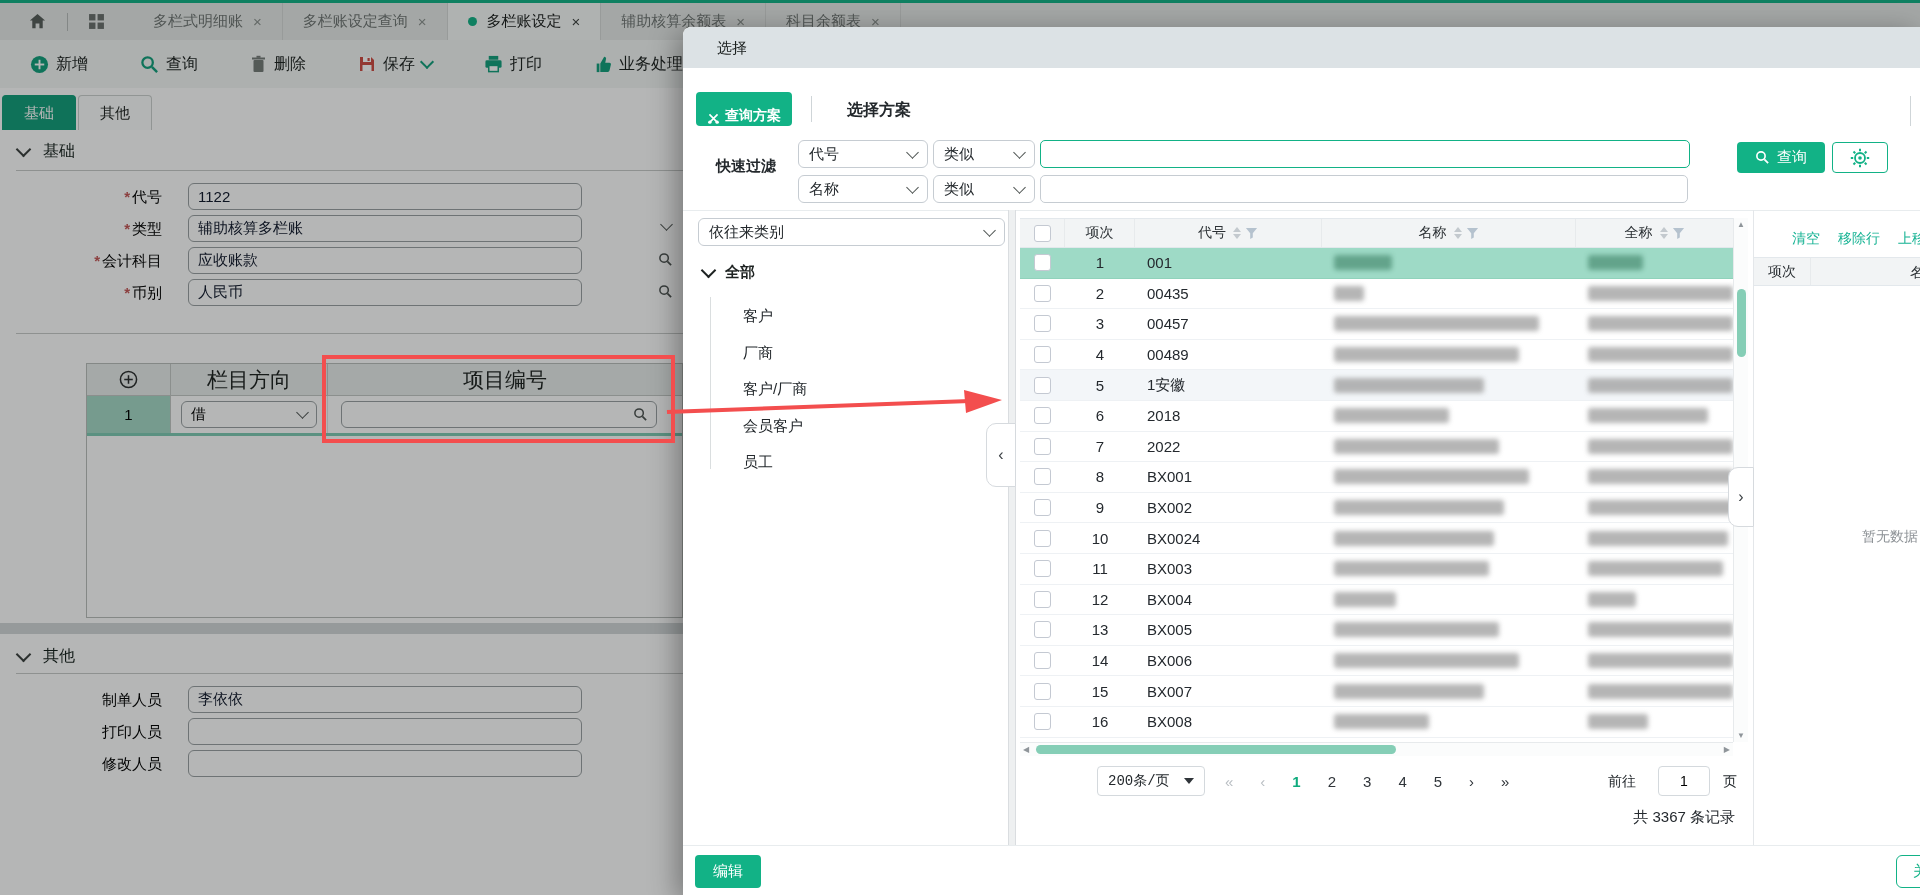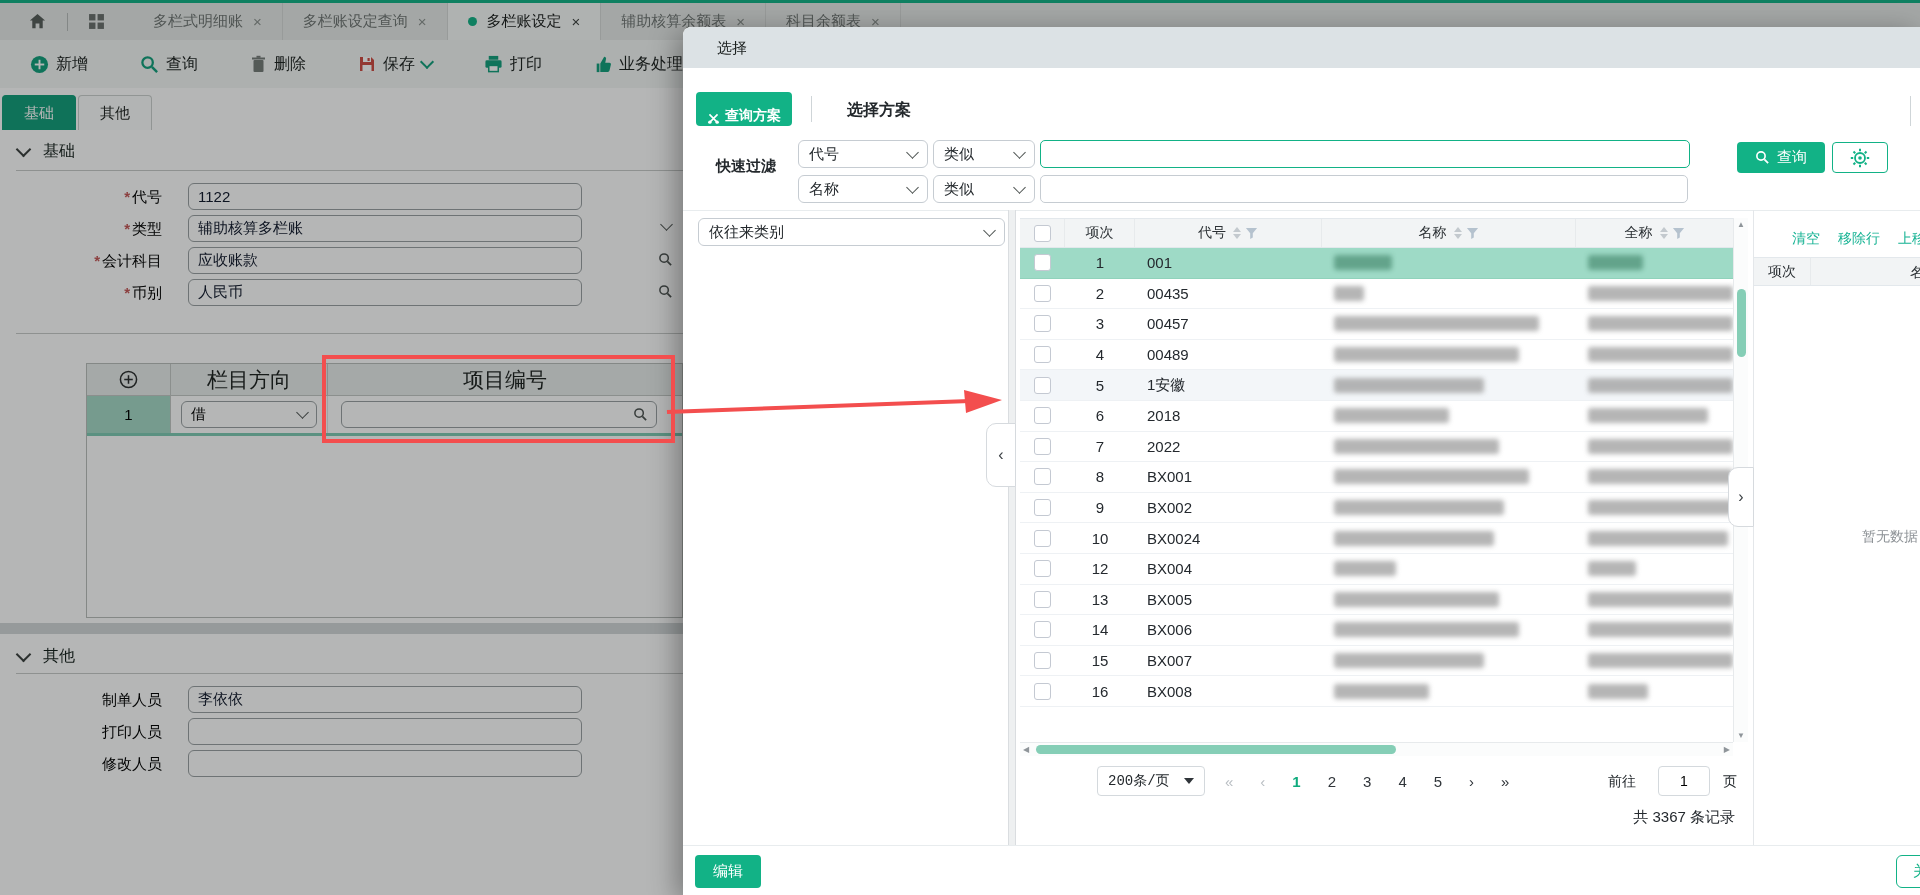--- a/index.html
+++ b/index.html
@@ -412,20 +412,34 @@
           <line x1="14.8" y1="5.2" x2="16.5" y2="3.5"></line>
       </g>
     </svg>
   </button>
   <div class="body-div"></div>
 
   <div class="m-select tree-select">
     <span>依往来类别</span>
     <span class="sel-caret"></span>
   </div>
+  <div class="tree">
+    <div class="tree-root">
+      <span class="chev" style="border-color:#1e2322;"></span>
+      <span>全部</span>
+    </div>
+    <div class="tree-guide"></div>
+    <div id="treeItems">
+        <div class="tree-item" style="top: 52px;">客户</div>
+        <div class="tree-item" style="top: 88.5px;">厂商</div>
+        <div class="tree-item" style="top: 125px;">客户/厂商</div>
+        <div class="tree-item" style="top: 161.5px;">会员客户</div>
+        <div class="tree-item" style="top: 198px;">员工</div>
+      </div>
+  </div>
   <div class="v-divider"></div>
   <div class="handle handle-l">‹</div>
 
   <div class="thead">
     <div class="th w-check">
         <span class="cb"></span>
       </div>
     <div class="th w-no">
         <span>项次</span>
       </div>
@@ -582,20 +596,33 @@
         <div class="td c w-check">
           <span class="cb"></span>
         </div>
         <div class="td c w-no">10</div>
         <div class="td l w-code">BX0024</div>
         <div class="td l w-name">
           <span class="blob" style="width: 160px;"></span>
         </div>
         <div class="td l w-full">
           <span class="blob" style="width: 140px;"></span>
+        </div>
+      </div>
+      <div class="trow">
+        <div class="td c w-check">
+          <span class="cb"></span>
+        </div>
+        <div class="td c w-no">11</div>
+        <div class="td l w-code">BX003</div>
+        <div class="td l w-name">
+          <span class="blob" style="width: 155px;"></span>
+        </div>
+        <div class="td l w-full">
+          <span class="blob" style="width: 135px;"></span>
         </div>
       </div>
       <div class="trow">
         <div class="td c w-check">
           <span class="cb"></span>
         </div>
         <div class="td c w-no">12</div>
         <div class="td l w-code">BX004</div>
         <div class="td l w-name">
           <span class="blob" style="width: 62px;"></span>

